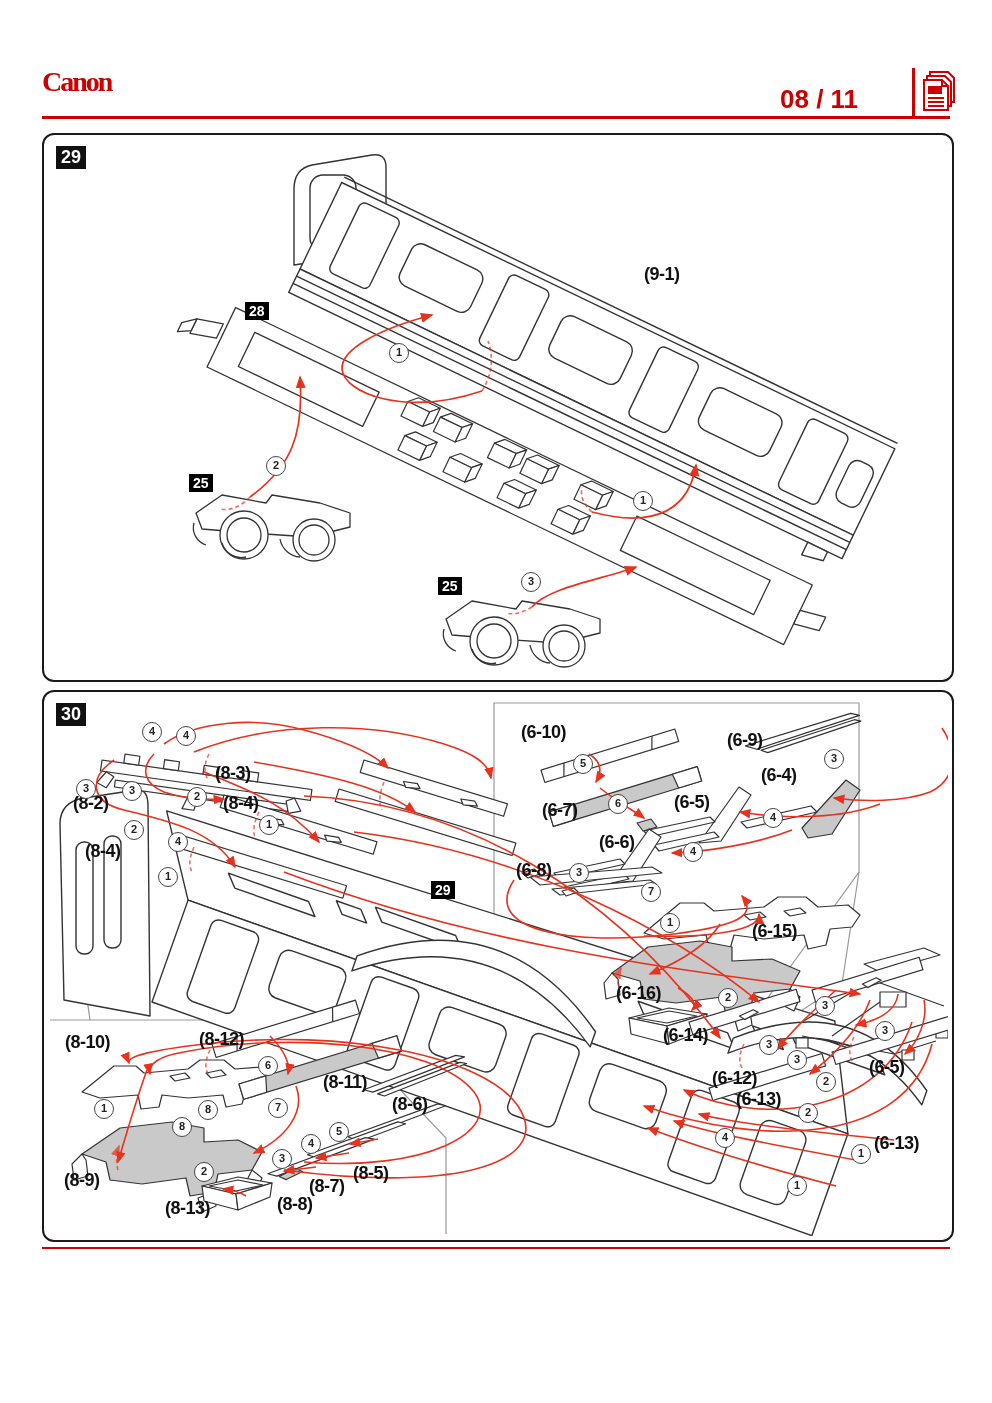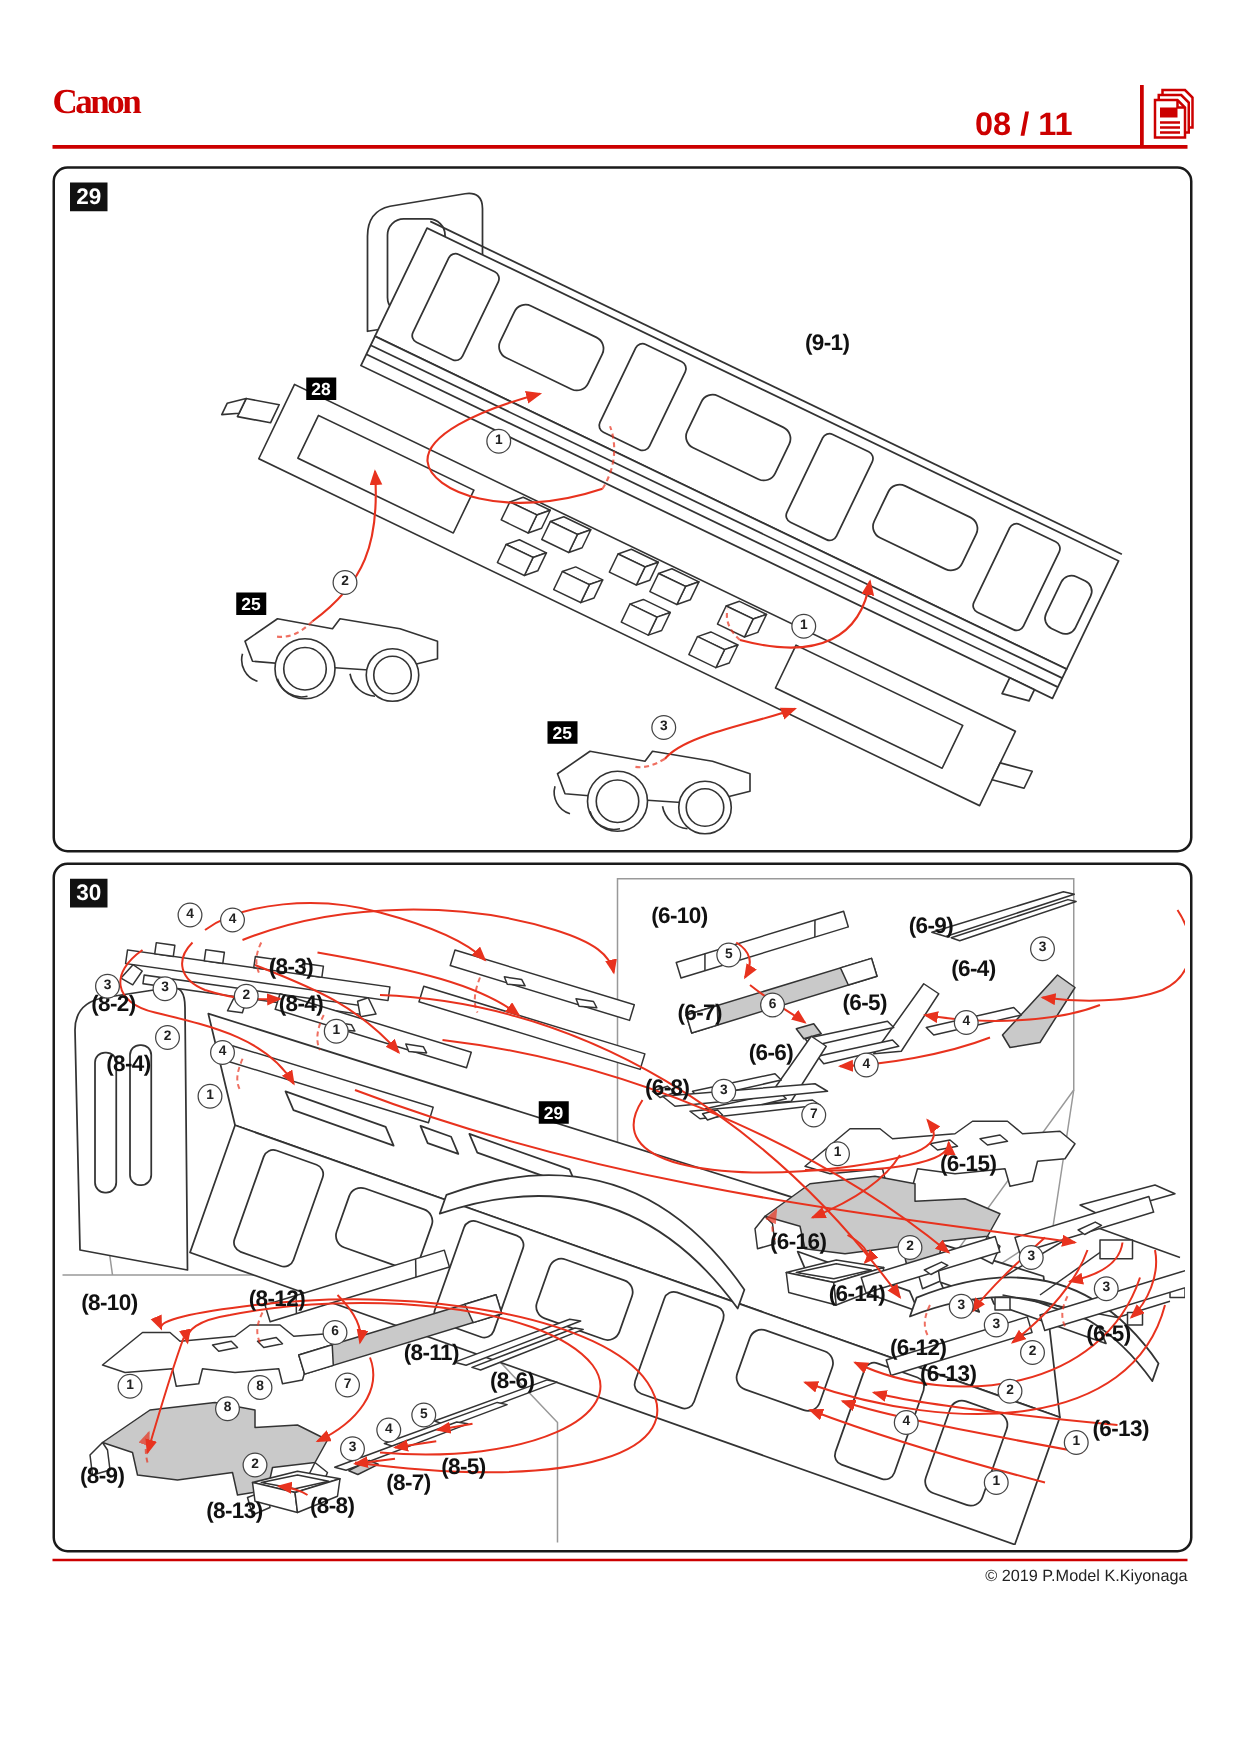--- a/index.html
+++ b/index.html
@@ -416,21 +416,21 @@
       <span class="part-label" style="left: 712px; top: 1068px;">(6-12)</span>
       <span class="part-label" style="left: 869px; top: 1057px;">(6-5)</span>
       <span class="part-label" style="left: 736px; top: 1089px;">(6-13)</span>
       <span class="part-label" style="left: 874px; top: 1133px;">(6-13)</span>
       <span class="part-label" style="left: 65px; top: 1032px;">(8-10)</span>
       <span class="part-label" style="left: 199px; top: 1029px;">(8-12)</span>
       <span class="part-label" style="left: 323px; top: 1072px;">(8-11)</span>
       <span class="part-label" style="left: 354px; top: 1094px; margin-left: 38px;">(8-6)</span>
       <span class="part-label" style="left: 64px; top: 1170px;">(8-9)</span>
       <span class="part-label" style="left: 165px; top: 1198px;">(8-13)</span>
-      <span class="part-label" style="left: 248px; top: 1194px; text-align: right;">(8-8)</span>
+      <span class="part-label" style="left: 277px; top: 1194px; text-align: right;">(8-8)</span>
       <span class="part-label" style="left: 309px; top: 1176px; text-align: right;">(8-7)</span>
       <span class="part-label" style="left: 353px; top: 1163px;">(8-5)</span>
       <span class="circ" style="left: 152px; top: 732px;">4</span>
       <span class="circ" style="left: 186px; top: 736px;">4</span>
       <span class="circ" style="left: 86px; top: 789px;">3</span>
       <span class="circ" style="left: 132px; top: 791px;">3</span>
       <span class="circ" style="left: 197px; top: 797px;">2</span>
       <span class="circ" style="left: 134px; top: 830px;">2</span>
       <span class="circ" style="left: 269px; top: 825px;">1</span>
       <span class="circ" style="left: 178px; top: 842px;">4</span>
@@ -458,14 +458,13 @@
       <span class="circ" style="left: 182px; top: 1127px;">8</span>
       <span class="circ" style="left: 268px; top: 1066px;">6</span>
       <span class="circ" style="left: 278px; top: 1108px;">7</span>
       <span class="circ" style="left: 339px; top: 1132px;">5</span>
       <span class="circ" style="left: 311px; top: 1144px;">4</span>
       <span class="circ" style="left: 282px; top: 1159px;">3</span>
       <span class="circ" style="left: 204px; top: 1172px;">2</span>
     </div>
 
   <div id="frule"></div>
-  <div id="copy">© 2019 P.Model K.Kiyonaga</div>
 </div>
 
 </body></html>

